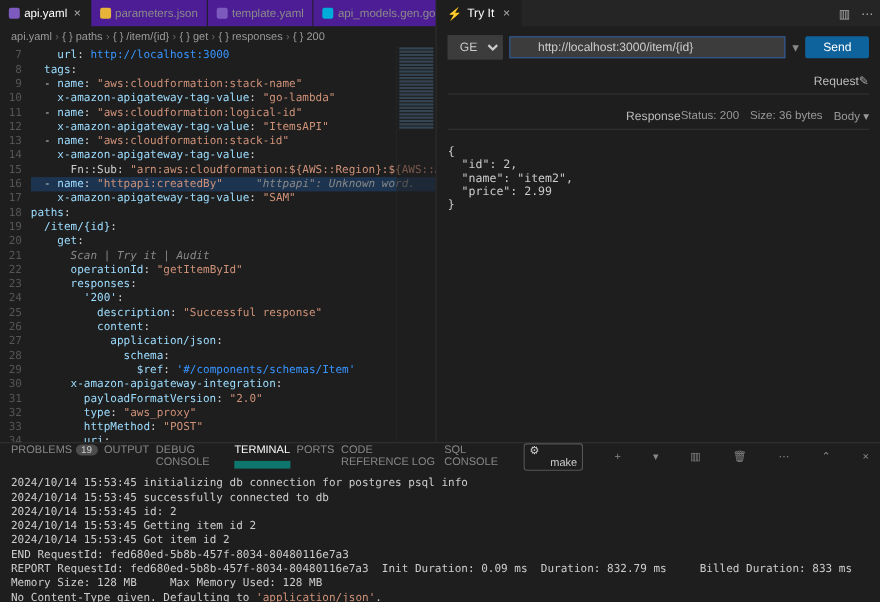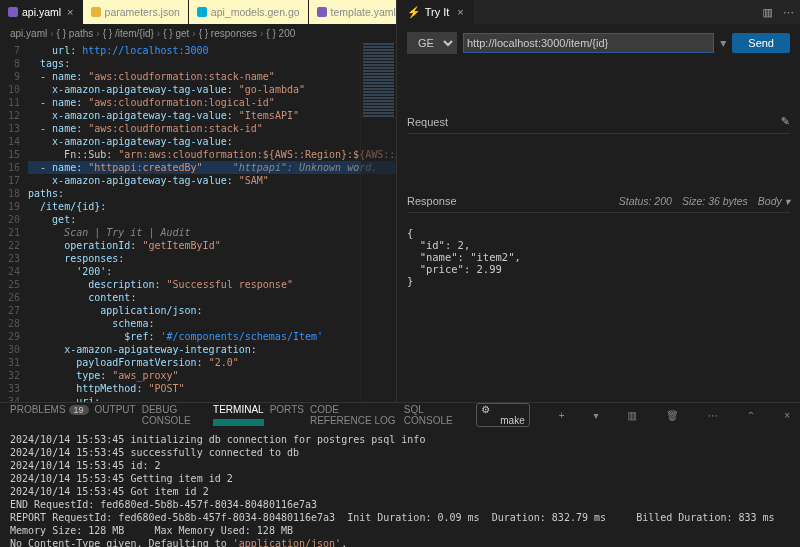--- a/index.html
+++ b/index.html
@@ -40,21 +40,21 @@
   font-size: 10.5px;
   align-items: center;
   overflow: hidden;
 }
 .tab {
   display: flex;
   align-items: center;
   padding: 0 8px;
   height: 100%;
   white-space: nowrap;
-  background: #fef9c3;
+  background: #4c1d95;
   border-right: 1px solid #1e1e1e;
   color: #8a8a8a;
   cursor: pointer;
 }
 .tab.active { background: #1e1e1e; color: #fff; }
 .tab .icon { width: 10px; height: 10px; margin-right: 4px; display:inline-block; }
 .tab .close { margin-left: 6px; font-size: 11px; color: #aaa; }
 .ico-yaml { background: #7d5bbe; border-radius: 2px; }
 .ico-json { background: #e8b339; border-radius: 2px; }
 .ico-go { background: #00add8; border-radius: 2px; }
@@ -110,25 +110,25 @@
 }
 .side-tab-bar .left { display: flex; height: 100%; }
 .side-tab { padding: 0 10px; font-size: 11px; color: #fff; background:#1e1e1e; display:flex; align-items:center; cursor:pointer; }
 .side-tab .close { margin-left: 8px; color: #aaa; }
 .side-actions { display: flex; gap: 10px; color: #aaa; font-size: 11px; }
 .side-actions span { cursor: pointer; }
 
 .tryit-body { padding: 8px 10px; display:flex; flex-direction:column; gap:8px; }
 .req-line { display: flex; gap: 6px; align-items: center; }
 .method-select { background:#3c3c3c; border:1px solid #3c3c3c; color:#ccc; font-size:11px; padding:3px 6px; width:50px; }
-.url-input { flex:1; background:#3c3c3c; border:1px solid #2d5a9a; color:#ccc; font-size:11px; padding:3px 3px; }
+.url-input { flex:1; background:#3c3c3c; border:1px solid #2d5a9a; color:#ccc; font-size:11px; padding:3px 25px; }
 .send-btn { background:#0e639c; color:#fff; border:none; padding:4px 16px; font-size:11px; cursor:pointer; border-radius:2px; }
-.panel-head { display:flex; justify-content:space-between; align-items:center; padding:5px 0; font-size:11px; color:#bbb; border-bottom:1px solid #333;margin-top:48px;}
+.panel-head { display:flex; justify-content:flex-end; align-items:center; padding:5px 0; font-size:11px; color:#bbb; border-bottom:1px solid #333;}
 .panel-head .edit-icon { color:#aaa; cursor:pointer; }
-.resp-meta { color:#999; font-size:10.5px; display:flex; gap:10px;font-style:italic; }
+.resp-meta { color:#999; font-size:10.5px; display:flex; gap:10px; }
 .resp-body {
   font-family: Menlo, Consolas, monospace;
   font-size: 10.5px; color:#ccc; white-space:pre; padding-top:6px;
 }
 
 .bottom-area {
   flex:1; display:flex; flex-direction:column; border-top:1px solid #333; background:#1e1e1e;
 }
 .term-tab-bar {
   display:flex; justify-content:space-between; align-items:center;
@@ -158,26 +158,26 @@
           <div class="tab active">
             <span class="icon ico-yaml"></span>
             <span>api.yaml</span>
             <span class="close">×</span>
           </div>
           <div class="tab">
             <span class="icon ico-json"></span>
             <span>parameters.json</span>
           </div>
           <div class="tab">
+            <span class="icon ico-yaml"></span>
+            <span>template.yaml</span>
+          </div>
+          <div class="tab">
             <span class="icon ico-go"></span>
             <span>api_models.gen.go</span>
-          </div>
-          <div class="tab">
-            <span class="icon ico-yaml"></span>
-            <span>template.yaml</span>
           </div>
         </div>
       <div class="breadcrumb" id="breadcrumb">
           <span>api.yaml</span>
           <span class="sep">›</span>
           <span>{ } paths</span>
           <span class="sep">›</span>
           <span>{ } /item/{id}</span>
           <span class="sep">›</span>
           <span>{ } get</span>

